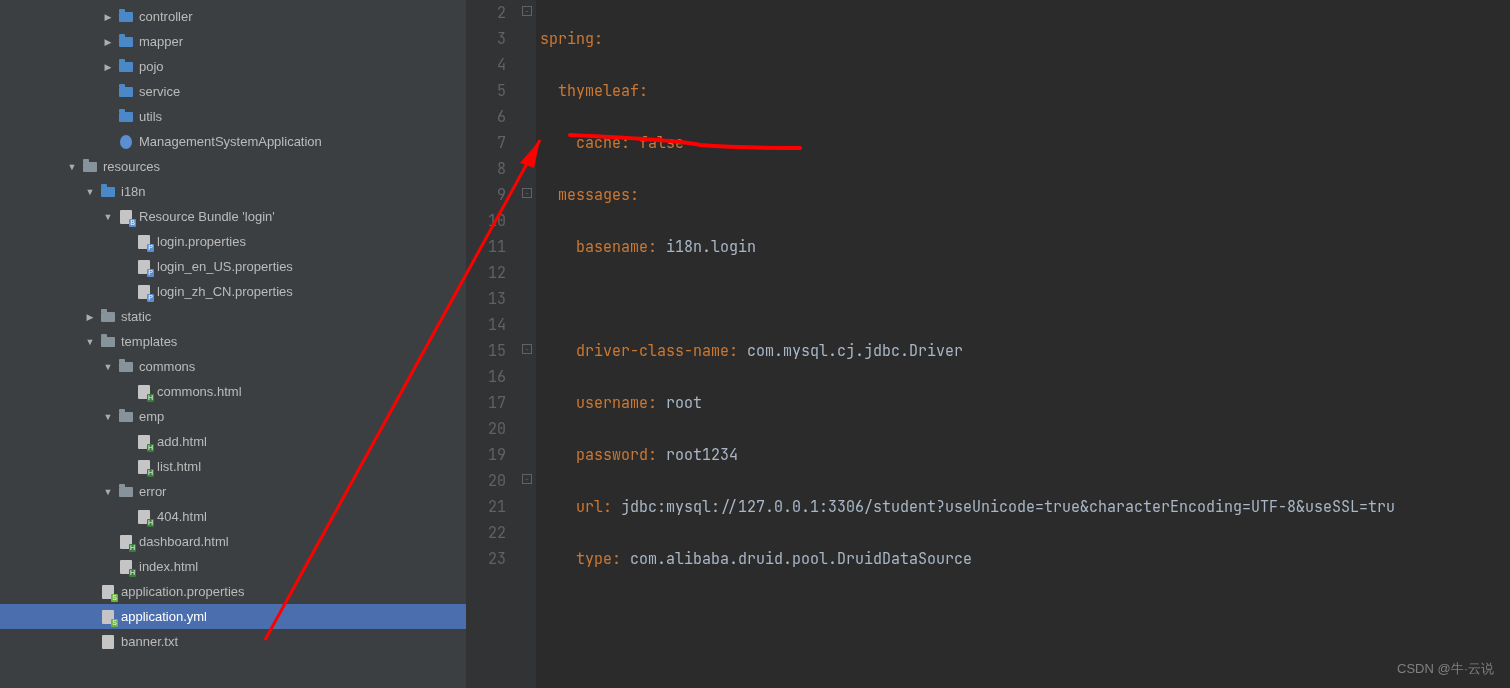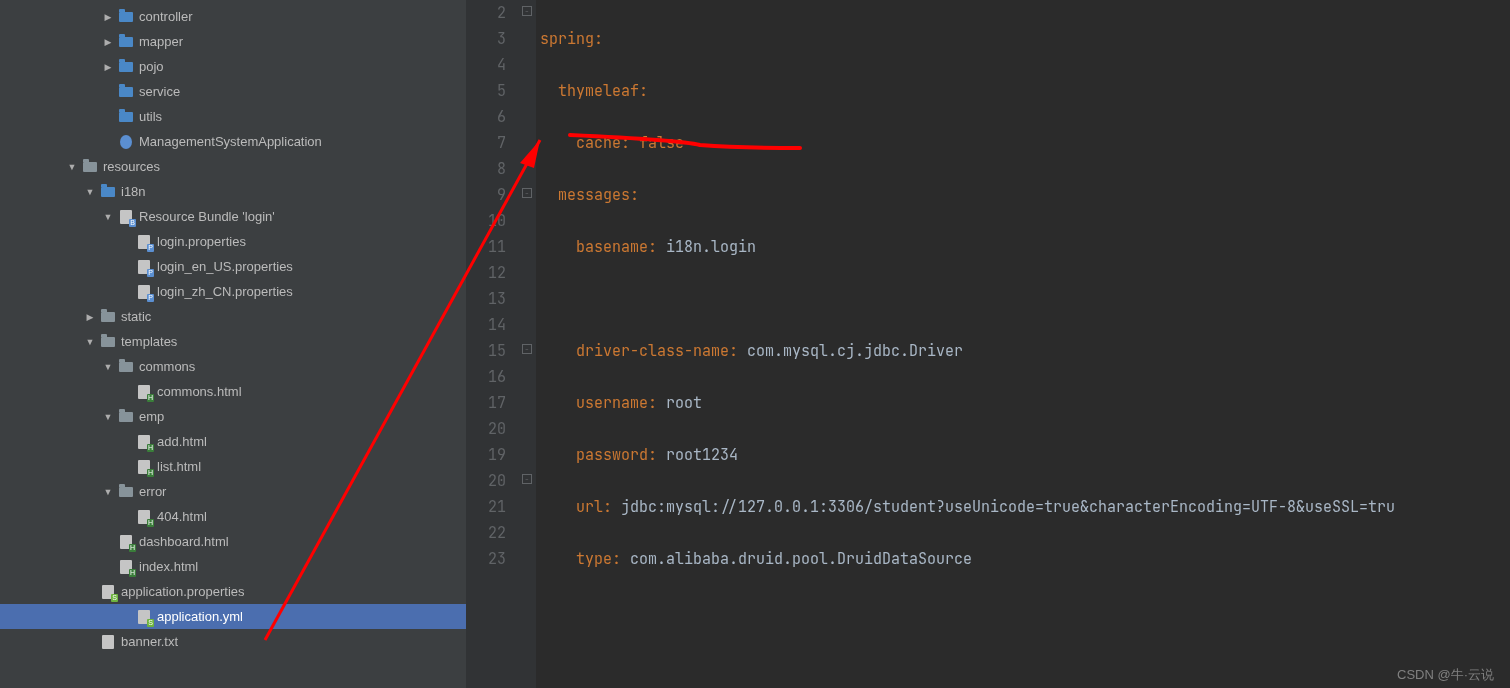--- a/index.html
+++ b/index.html
@@ -21,21 +21,21 @@
     overflow: hidden;
     position: relative;
   }
   .tree { padding-top: 4px; }
   .tree-row {
     display: flex;
     align-items: center;
     height: 25px;
     white-space: nowrap;
   }
-  .tree-row.selected { background: #4b6eaf; color: #fff; padding-left: 36px; }
+  .tree-row.selected { background: #4b6eaf; color: #fff; }
   .indent { display: inline-block; }.i1{width:64px}.i2{width:82px}.i3{width:100px}.i4{width:118px}
   .arrow {
     width: 16px; height:16px; display:inline-flex; align-items:center; justify-content:center;
     color:#adadad; font-size:9px; margin-right:2px;
   }
   .arrow.none { visibility:hidden; }
   .ico {
     width:16px; height:16px; display:inline-flex; align-items:center; justify-content:center;
     margin-right:5px; position:relative;
   }
@@ -77,21 +77,21 @@
     display:flex; align-items:center; justify-content:center; font-size:8px; color:#606366;
     background:#313335;
   }
   .code { flex:1; padding-left:4px; white-space:pre; overflow:hidden; color:#a9b7c6; }
   .key{ color:#cc7832; }
   .val{ color:#a9b7c6; }
   .bool{ color:#cc7832; }
   .colon{ color:#cc7832; }
 
   .watermark{
-    position:absolute; right:16px; bottom:4px; color:#808080; font-size:13px;
+    position:absolute; right:16px; bottom:10px; color:#808080; font-size:13px;
     font-family:"Microsoft YaHei",sans-serif;
   }
 
   
   .annot{
     position:absolute; left:0; top:0; width:1510px; height:688px; pointer-events:none;
   }
 </style>
 </head>
 <body>

